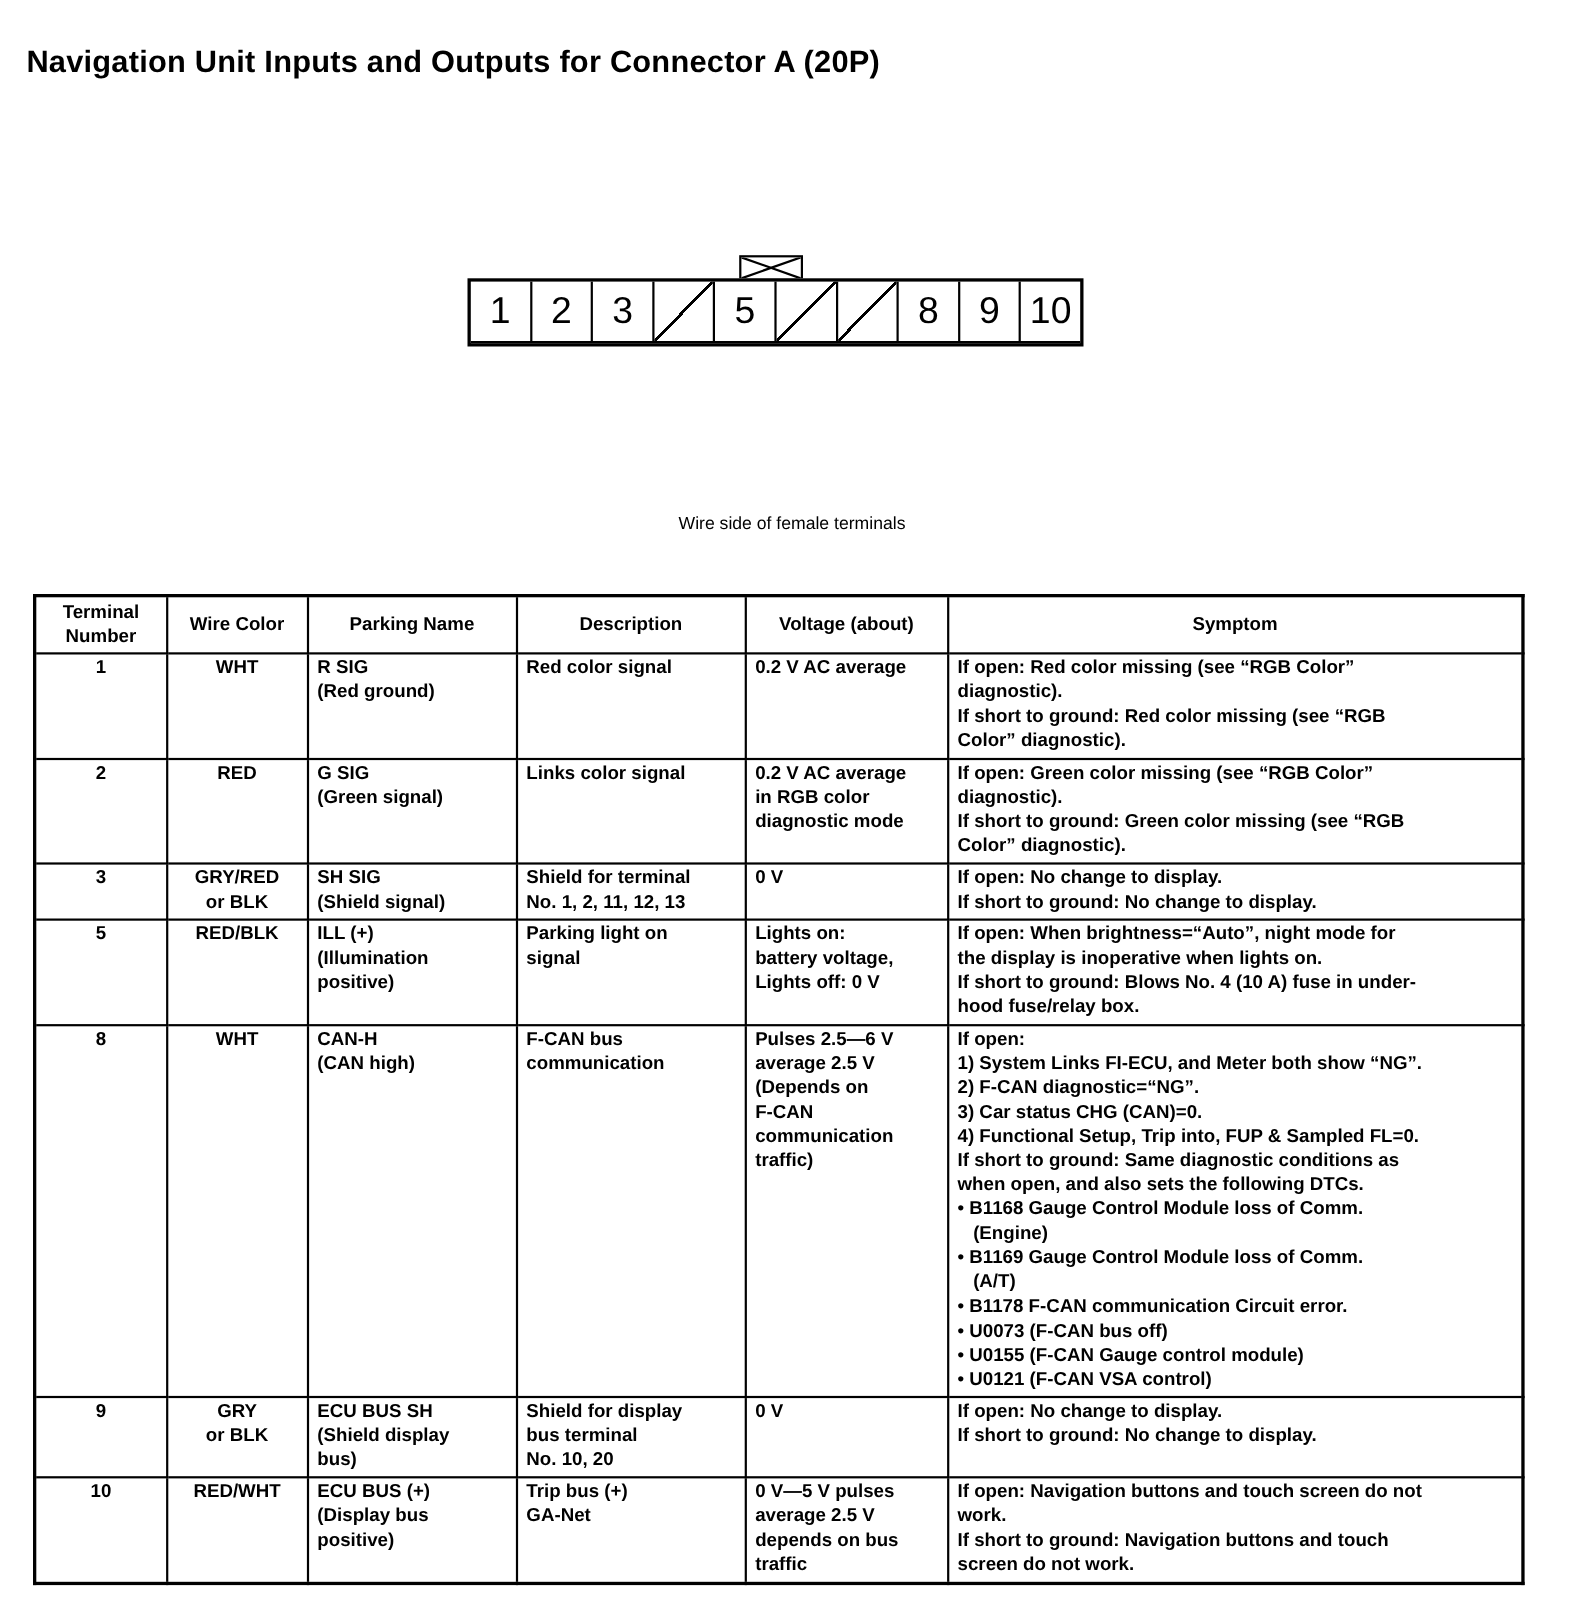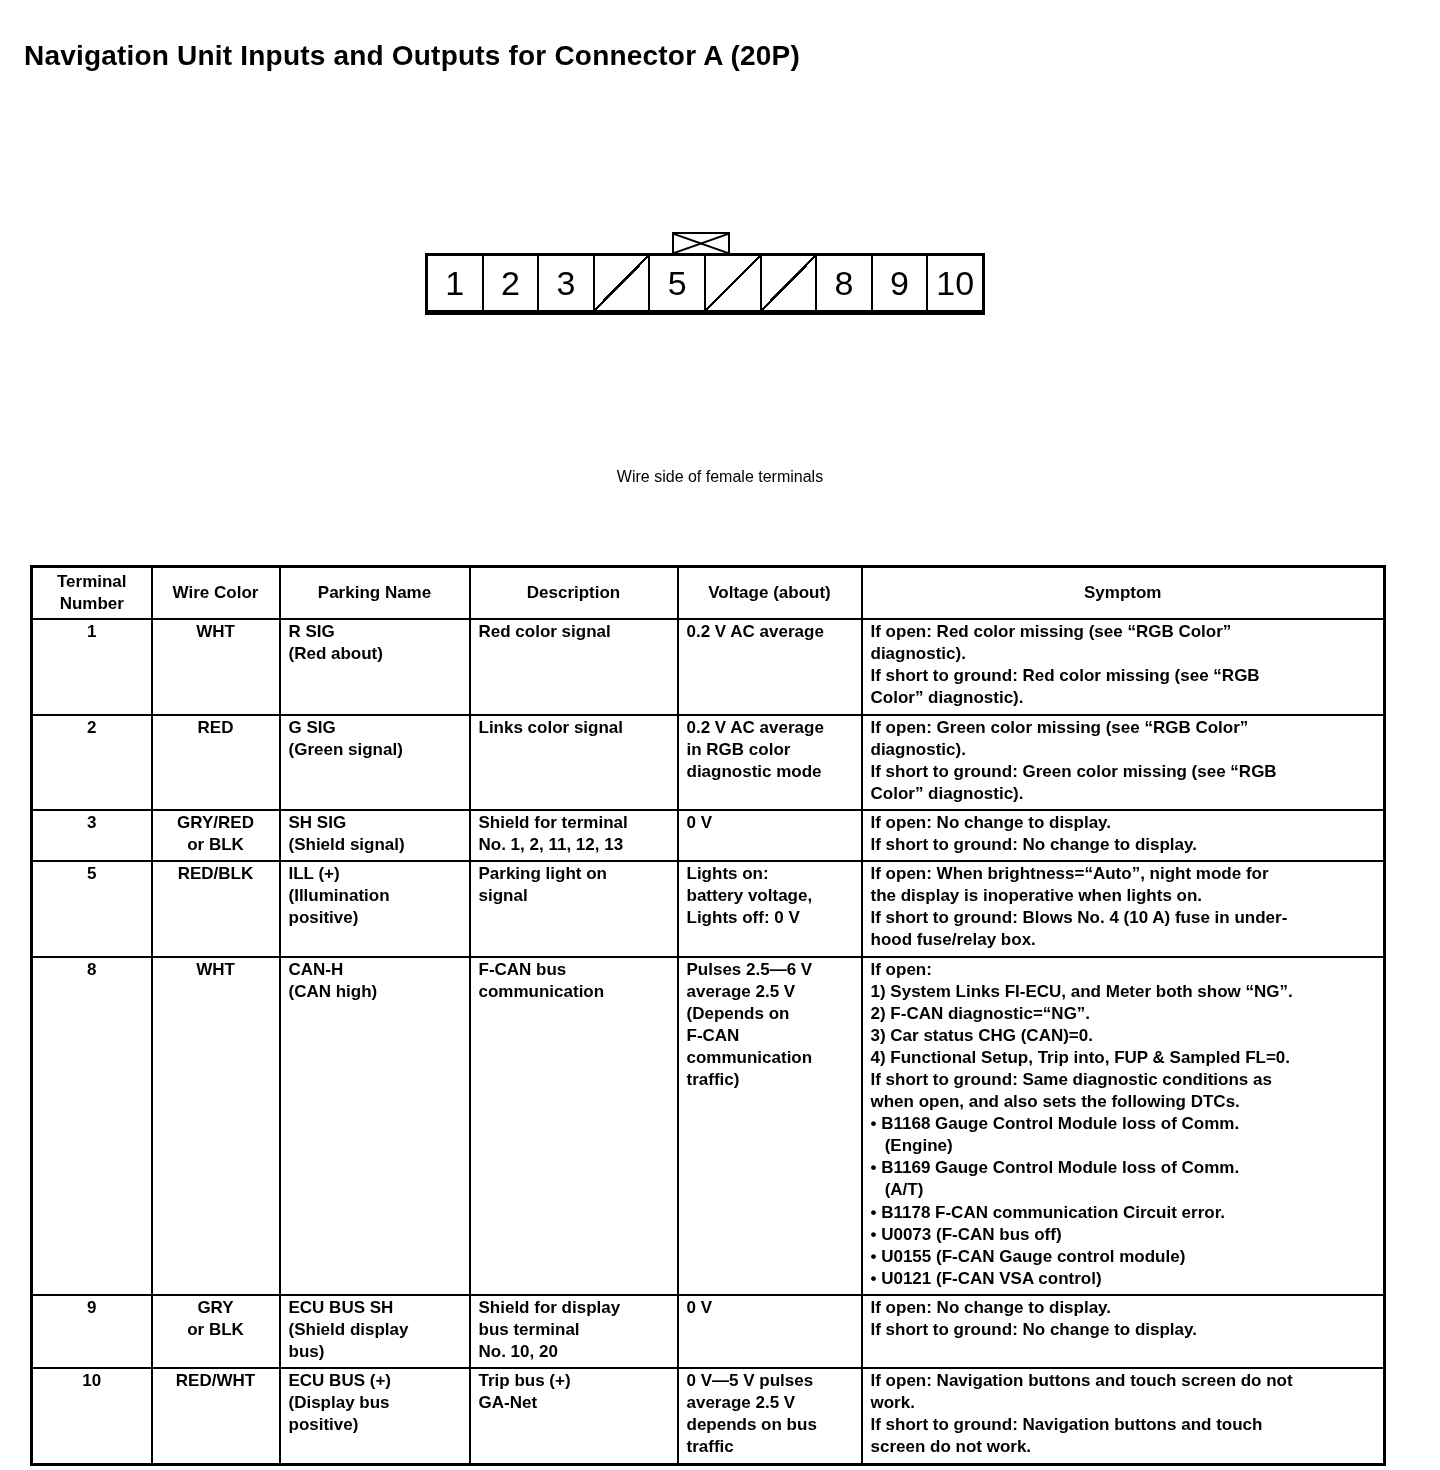--- a/index.html
+++ b/index.html
@@ -23,21 +23,21 @@
   .ccell.unused {
     background:linear-gradient(to bottom right,
       transparent calc(50% - 1.3px), #000 calc(50% - 1.3px),
       #000 calc(50% + 1.3px), transparent calc(50% + 1.3px));
   }
 
   .caption { position:absolute; left:0; top:468px; width:100%; text-align:center; font-size:16px; }
 
   
   .pin-table {
-    position:absolute; left:30px; top:565px; width:1356px;
+    position:absolute; left:30px; top:540px; width:1356px;
     border-collapse:collapse; table-layout:fixed; border:3px solid #000; background:#fff;
   }
   .pin-table th, .pin-table td {
     border:2px solid #000; font-size:17px; line-height:1.3;
     vertical-align:top; white-space:pre-wrap; word-wrap:break-word;
   }
   .pin-table th { font-weight:bold; text-align:center; vertical-align:middle; padding:3px 4px; }
   .pin-table td { font-weight:bold; padding:1px 6px 4px 8px; }
   td.cell-terminal, td.cell-wire_color { text-align:center; padding:1px 4px 4px 4px; }
   .col0 { width:120px; } .col1 { width:128px; } .col2 { width:190px; }
@@ -85,21 +85,21 @@
           <th class="col3">Description</th>
           <th class="col4">Voltage (about)</th>
           <th class="col5">Symptom</th>
         </tr>
     </thead>
     <tbody id="table-body">
         <tr>
           <td class="col0 cell-terminal">1</td>
           <td class="col1 cell-wire_color">WHT</td>
           <td class="col2 cell-terminal_name">R SIG
-(Red about)</td>
+(Red ground)</td>
           <td class="col3 cell-description">Red color signal</td>
           <td class="col4 cell-voltage">0.2 V AC average</td>
           <td class="col5 cell-symptom">If open: Red color missing (see “RGB Color”
 diagnostic).
 If short to ground: Red color missing (see “RGB
 Color” diagnostic).</td>
         </tr>
         <tr>
           <td class="col0 cell-terminal">2</td>
           <td class="col1 cell-wire_color">RED</td>

